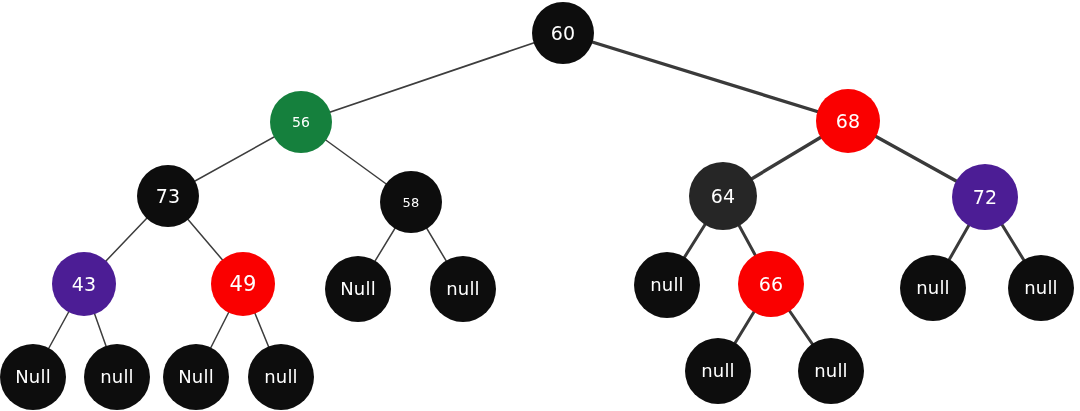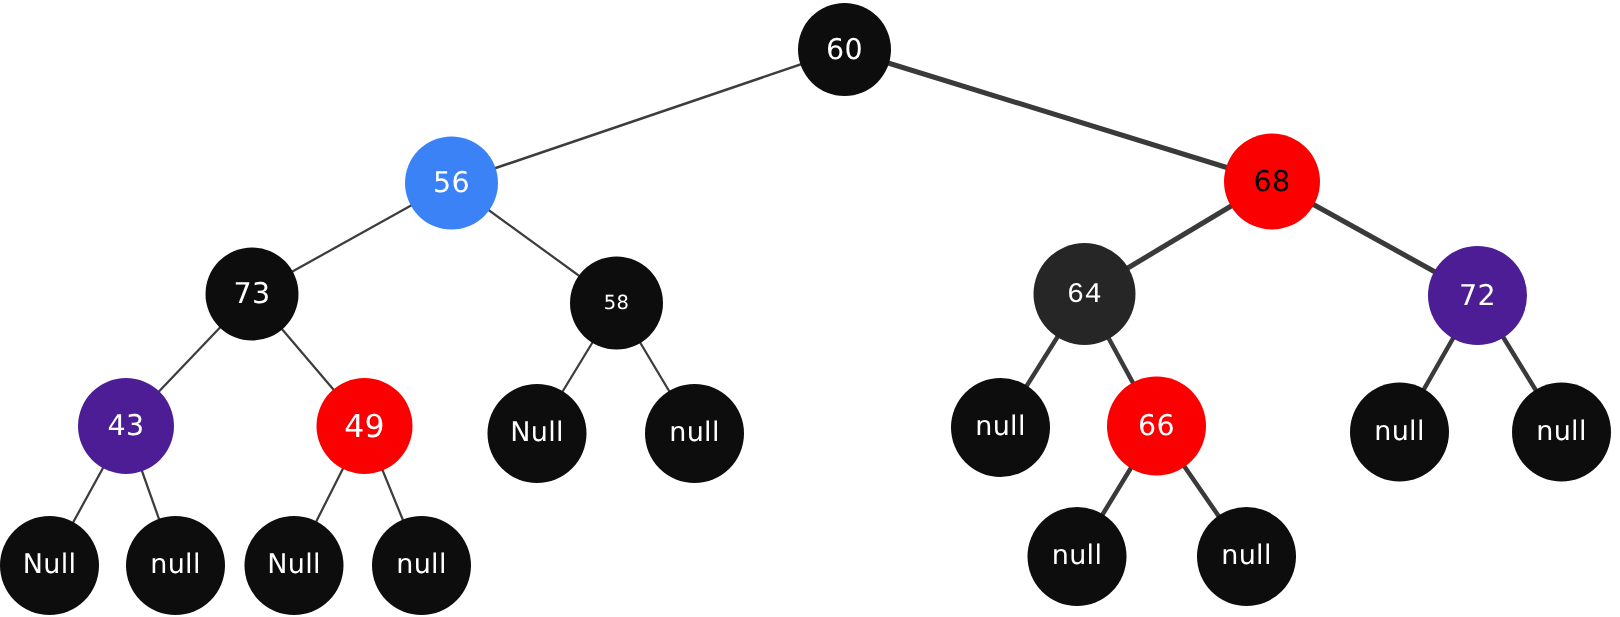--- a/index.html
+++ b/index.html
@@ -65,33 +65,33 @@
       <line x1="723" y1="196" x2="771" y2="284" stroke="#3a3a3a" stroke-width="3" stroke-linecap="round"></line>
       <line x1="771" y1="284" x2="718" y2="371" stroke="#3a3a3a" stroke-width="3" stroke-linecap="round"></line>
       <line x1="771" y1="284" x2="831" y2="371" stroke="#3a3a3a" stroke-width="3" stroke-linecap="round"></line>
       <line x1="985" y1="197" x2="933" y2="288" stroke="#3a3a3a" stroke-width="3" stroke-linecap="round"></line>
       <line x1="985" y1="197" x2="1041" y2="288" stroke="#3a3a3a" stroke-width="3" stroke-linecap="round"></line>
     </svg>
   <div id="node-layer">
       <div class="node" style="left: 532px; top: 2px; width: 62px; height: 62px; background: rgb(13, 13, 13); font-size: 19px; color: rgb(255, 255, 255);">
         <span class="node-label">60</span>
       </div>
-      <div class="node" style="left: 270px; top: 91px; width: 62px; height: 62px; background: #3b82f6; font-size: 19px; color: rgb(255, 255, 255);">
+      <div class="node" style="left: 270px; top: 91px; width: 62px; height: 62px; background: #15803d; font-size: 14px; color: rgb(255, 255, 255);">
         <span class="node-label">56</span>
       </div>
-      <div class="node" style="left: 816px; top: 89px; width: 64px; height: 64px; background: rgb(250, 0, 0); font-size: 19px; color: #000000;">
+      <div class="node" style="left: 816px; top: 89px; width: 64px; height: 64px; background: rgb(250, 0, 0); font-size: 19px; color: #ffffff;">
         <span class="node-label">68</span>
       </div>
       <div class="node" style="left: 137px; top: 165px; width: 62px; height: 62px; background: rgb(13, 13, 13); font-size: 19px; color: rgb(255, 255, 255);">
         <span class="node-label">73</span>
       </div>
       <div class="node" style="left: 380px; top: 171px; width: 62px; height: 62px; background: rgb(13, 13, 13); font-size: 13px; color: rgb(255, 255, 255);">
         <span class="node-label">58</span>
       </div>
-      <div class="node" style="left: 689px; top: 162px; width: 68px; height: 68px; background: rgb(38, 38, 38); font-size: 19px; color: rgb(255, 255, 255); font-family: Liberation Mono, monospace;">
+      <div class="node" style="left: 689px; top: 162px; width: 68px; height: 68px; background: rgb(38, 38, 38); font-size: 19px; color: rgb(255, 255, 255);">
         <span class="node-label">64</span>
       </div>
       <div class="node" style="left: 952px; top: 164px; width: 66px; height: 66px; background: #4c1d95; font-size: 19px; color: rgb(255, 255, 255);">
         <span class="node-label">72</span>
       </div>
       <div class="node" style="left: 52px; top: 252px; width: 64px; height: 64px; background: #4c1d95; font-size: 19px; color: rgb(255, 255, 255);">
         <span class="node-label">43</span>
       </div>
       <div class="node" style="left: 211px; top: 252px; width: 64px; height: 64px; background: rgb(250, 0, 0); font-size: 21px; color: rgb(255, 255, 255);">
         <span class="node-label">49</span>

